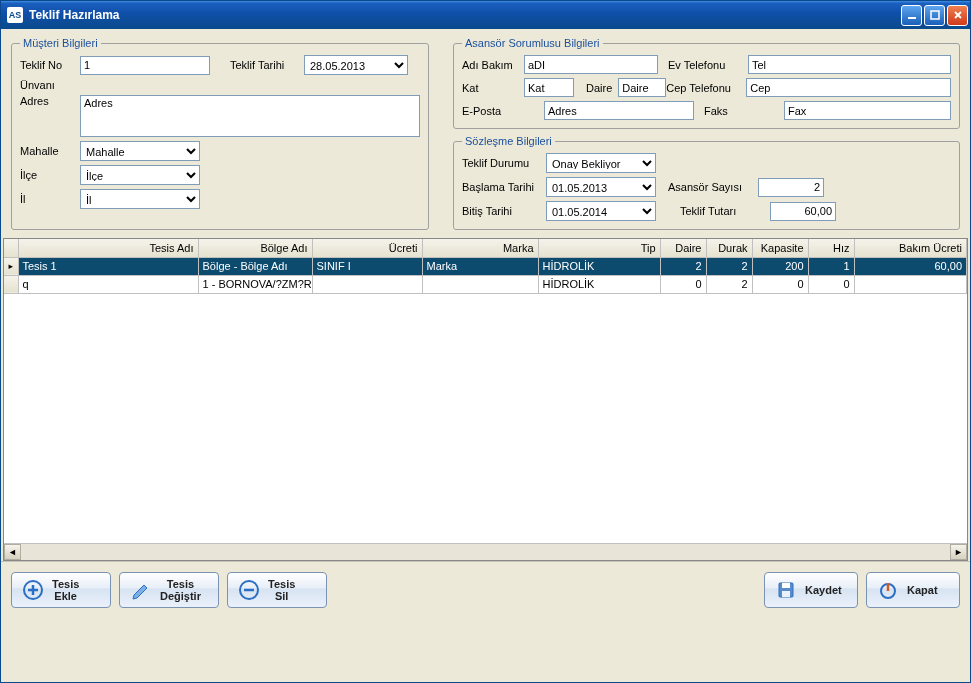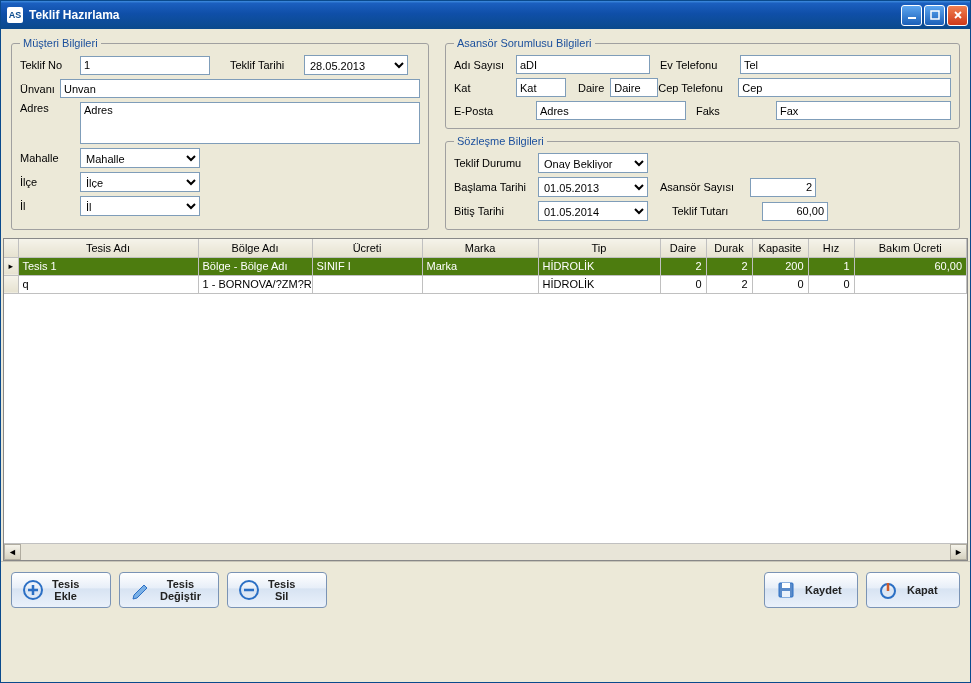--- a/index.html
+++ b/index.html
@@ -50,21 +50,21 @@
     font-weight: bold; font-size: 11px;
     background: linear-gradient(to bottom, #5da6f0, #1a5fb8);
     color: #fff;
     cursor: pointer;
   }
   .titlebar .win-btn.close {
     background: linear-gradient(to bottom, #f08050, #d03a1a);
   }
   .content-top {
     display: flex;
-    gap: 16px;
+    gap: 24px;
     padding: 8px 10px 4px 10px;
   }
   fieldset {
     border: 1px solid #a0a0a0;
     border-radius: 3px;
     padding: 6px 8px 8px 8px;
     margin: 0;
   }
   legend {
     color: #1b4f9c;
@@ -114,32 +114,32 @@
     border-bottom: 1px solid #c0c0c0;
     padding: 1px 4px;
     height: 18px;
     overflow: hidden;
     white-space: nowrap;
     text-overflow: clip;
   }
   table.grid th {
     background: linear-gradient(to bottom, #f5f3ea, #e6e2d0);
     font-weight: normal;
-    text-align: center;
+    text-align: right;
     font-size: 11px;
   }
   table.grid .rowhead {
     width: 14px;
     background: linear-gradient(to bottom, #f5f3ea, #e6e2d0);
     text-align: center;
     padding: 0;
     font-size: 9px;
   }
   table.grid tr.selected td {
-    background: #4d7c0f;
+    background: #0c4a6e;
     color: #fff;
   }
   table.grid tr.selected td.rowhead {
     background: linear-gradient(to bottom, #f5f3ea, #e6e2d0);
     color: #000;
   }
   .hscroll {
     height: 17px;
     background: #e8e5d8;
     border-top: 1px solid #c0c0c0;
@@ -222,22 +222,21 @@
       <div class="form-row">
         <label style="width:60px">Teklif No</label>
         <input type="text" style="width: 130px;" value="1">
         <label style="width:74px;margin-left:20px">Teklif Tarihi</label>
         <select style="width:104px">
           <option>28.05.2013</option>
         </select>
       </div>
 
       <div class="form-row">
-        <label style="width:40px">Ünvanı</label>
-        <input type="text" style="flex: 1 1 0%;" value="Unvan">
+        <label style="width:56px">Ünvanı</label>
       </div>
 
       <div class="form-row" style="align-items:flex-start">
         <label style="width:60px">Adres</label>
         <textarea style="flex: 1 1 0%;">Adres</textarea>
       </div>
 
       <div class="form-row">
         <label style="width:60px">Mahalle</label>
         <select style="width:120px">
@@ -258,21 +257,21 @@
           <option>İl</option>
         </select>
       </div>
     </fieldset>
 
     <div class="col-right">
       <fieldset>
         <legend>Asansör Sorumlusu Bilgileri</legend>
 
         <div class="form-row">
-          <label style="width:62px">Adı Sayısı</label>
+          <label style="width:62px">Adı Bakım</label>
           <input type="text" style="width: 134px;" value="aDI">
           <label style="width:80px;margin-left:10px">Ev Telefonu</label>
           <input type="text" style="flex: 1 1 0%;" value="Tel">
         </div>
 
         <div class="form-row">
           <label style="width:62px">Kat</label>
           <input type="text" style="width: 50px;" value="Kat">
           <label style="margin:0 6px 0 12px">Daire</label>
           <input type="text" style="width: 48px;" value="Daire">

